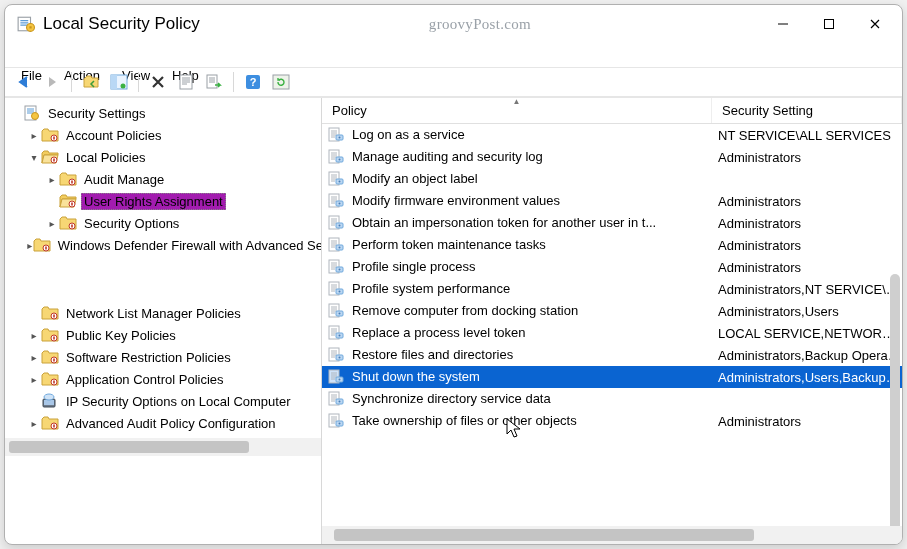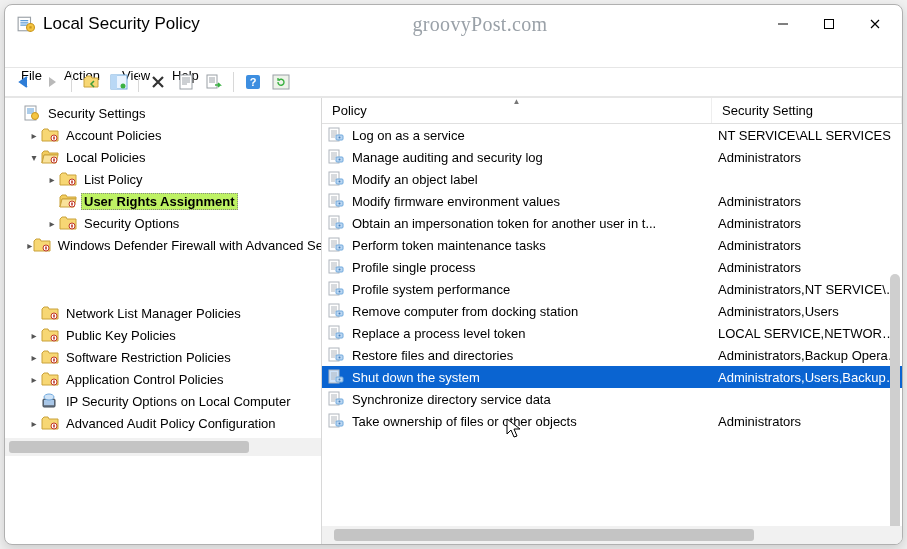--- a/index.html
+++ b/index.html
@@ -1,45 +1,45 @@
 <!DOCTYPE html>
 <html><head>
 <meta charset="utf-8">
 <style>
 * { box-sizing: border-box; margin: 0; padding: 0; font-family: "Segoe UI", Tahoma, sans-serif; }
 body { background: #f0f0f0; width: 907px; height: 549px; overflow: hidden; position: relative; }
 .window { position: absolute; inset: 4px; background: #fff; border: 1px solid #b0b0b0; border-radius: 8px; display: flex; flex-direction: column; box-shadow: 0 4px 12px rgba(0,0,0,.15); overflow: hidden; }
 .titlebar { height: 38px; display: flex; align-items: center; padding: 0 4px; }
 .titlebar .app-icon { width: 18px; height: 18px; margin: 0 8px; }
 .titlebar .title { font-size: 17px; color: #000; flex: 0 0 auto; }
-.titlebar .watermark { flex: 1; text-align: center; font-size: 20px; color: #9aa1a8; font-family: Georgia, serif; letter-spacing: .3px; pointer-events: none; }
+.titlebar .watermark { flex: 1; text-align: center; font-size: 15px; color: #9aa1a8; font-family: Georgia, serif; letter-spacing: .3px; pointer-events: none; }
 .sysbtns { display: flex; }
 .sysbtn { width: 46px; height: 32px; display: flex; align-items: center; justify-content: center; color: #333; }
 .menubar { height: 24px; display: flex; align-items: center; padding: 0 6px; gap: 2px; font-size: 13px; }
 .menubar .menu-item { padding: 2px 10px; border-radius: 3px; margin-top: 40px; }
 .toolbar { height: 30px; display: flex; align-items: center; padding: 2px 6px; gap: 2px; border-top: 1px solid #e6e6e6; border-bottom: 1px solid #e6e6e6; }
 .toolbar .tbtn { width: 26px; height: 24px; display: flex; align-items: center; justify-content: center; border: 1px solid transparent; border-radius: 3px; }
 .toolbar .sep { width: 1px; height: 20px; background: #d8d8d8; margin: 0 4px; }
 .content { flex: 1; display: flex; border-top: 1px solid #e6e6e6; min-height: 0; }
 .tree { width: 317px; border-right: 1px solid #d8d8d8; overflow-x: auto; overflow-y: auto; font-size: 13px; position: relative; }
 .tree-inner { min-width: 360px; padding: 4px 0 4px 0; }
 .tree-node { display: flex; align-items: center; height: 22px; white-space: nowrap; padding-right: 8px; }
 .tree-node .twisty { width: 14px; text-align: center; color: #555; font-size: 10px; }
 .tree-node .ticon { width: 18px; height: 16px; margin-right: 4px; display: flex; align-items: center; }
 .tree-node .label { padding: 1px 3px; }
-.tree-node.selected .label { background: #bef264; border: 1px dotted #888; padding: 0 2px; font-weight: bold; }
+.tree-node.selected .label { background: #a21caf; border: 1px dotted #888; padding: 0 2px; }
 .list { flex: 1; display: flex; flex-direction: column; min-width: 0; }
 .list-header { height: 26px; display: flex; align-items: center; border-bottom: 1px solid #e0e0e0; font-size: 13px; }
 .list-header .col { padding: 0 10px; height: 100%; display: flex; align-items: center; border-right: 1px solid #eee; position: relative; }
 .col1 { flex: 0 0 390px; }
 .col2 { flex: 1 1 auto; }
 .sort-ind { position: absolute; left: 50%; top: -1px; transform: translateX(-50%); font-size: 8px; color: #777; }
 .list-body { flex: 1; overflow-x: hidden; overflow-y: auto; position: relative; font-size: 13px; }
 .row { height: 22px; display: flex; align-items: center; white-space: nowrap; }
-.row .cell1 { flex: 0 0 390px; display: flex; align-items: center; padding-left: 6px; overflow: hidden; text-overflow: ellipsis; }
+.row .cell1 { flex: 0 0 390px; display: flex; align-items: flex-start; padding-left: 6px; overflow: hidden; text-overflow: ellipsis; }
 .row .cell2 { flex: 1 1 auto; padding-left: 6px; overflow: hidden; text-overflow: ellipsis; }
 .row .picon { width: 18px; height: 16px; margin-right: 6px; flex: 0 0 18px; display: flex; align-items: center; }
 .row.selected { background: #0a64d1; color: #fff; }
 .row.selected svg .paper { fill: #cfe3fa; }
 .hscroll { height: 18px; background: #f1f1f1; display: flex; align-items: center; }
 .hscroll .thumb { height: 12px; background: #c4c4c4; border-radius: 3px; margin: 0 4px; }
 .tree .hscroll { position: sticky; bottom: 0; left:0; }
 .vscroll-fake { position: absolute; right: 2px; top: 150px; width: 10px; height: 300px; background: #cfcfcf; border-radius: 5px; }
 .cursor { position: absolute; width: 16px; height: 22px; pointer-events: none; z-index: 10; }
 </style>
@@ -186,21 +186,21 @@
           </div>
           <div class="tree-node" style="padding-left: 40px;">
             <span class="twisty">▸</span>
             <span class="ticon">
               <svg width="18" height="14" viewBox="0 0 18 14">
                 <path d="M1 3l2-2h4l1 2h9v10H1z" fill="#f7d774" stroke="#caa23a"></path>
                 <circle cx="13" cy="10" r="3" fill="#fff" stroke="#c0392b"></circle>
                 <rect x="12.2" y="8.5" width="1.6" height="3" fill="#c0392b"></rect>
               </svg>
             </span>
-            <span class="label">List Policy</span>
+            <span class="label">Audit Manage</span>
           </div>
           <div class="tree-node selected" style="padding-left: 40px;">
             <span class="twisty"></span>
             <span class="ticon">
               <svg width="18" height="14" viewBox="0 0 18 14">
                 <path d="M1 3l2-2h4l1 2h9v2H3l-2 8z" fill="#f3cd5e" stroke="#caa23a"></path>
                 <path d="M3 5h14l-2 8H1z" fill="#f9e29a" stroke="#caa23a"></path>
                 <circle cx="13" cy="10" r="3" fill="#fff" stroke="#c0392b"></circle>
                 <rect x="12.2" y="8.5" width="1.6" height="3" fill="#c0392b"></rect>
               </svg>

